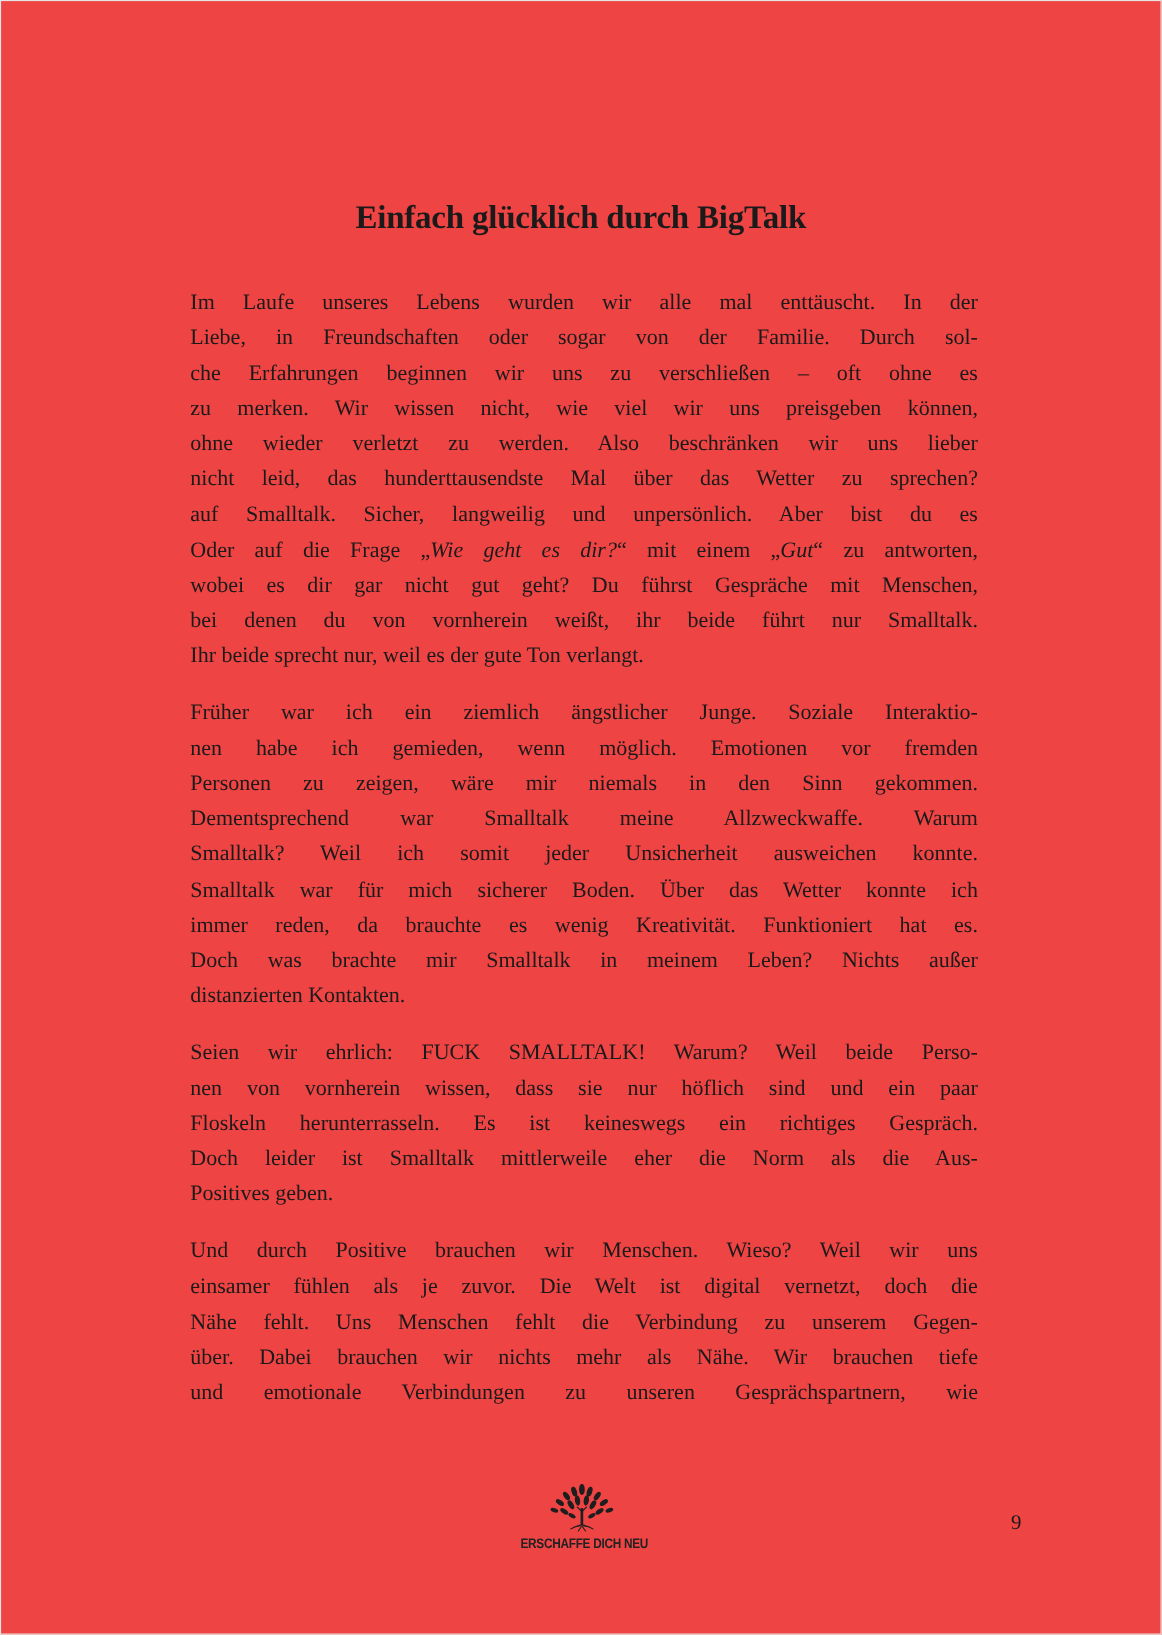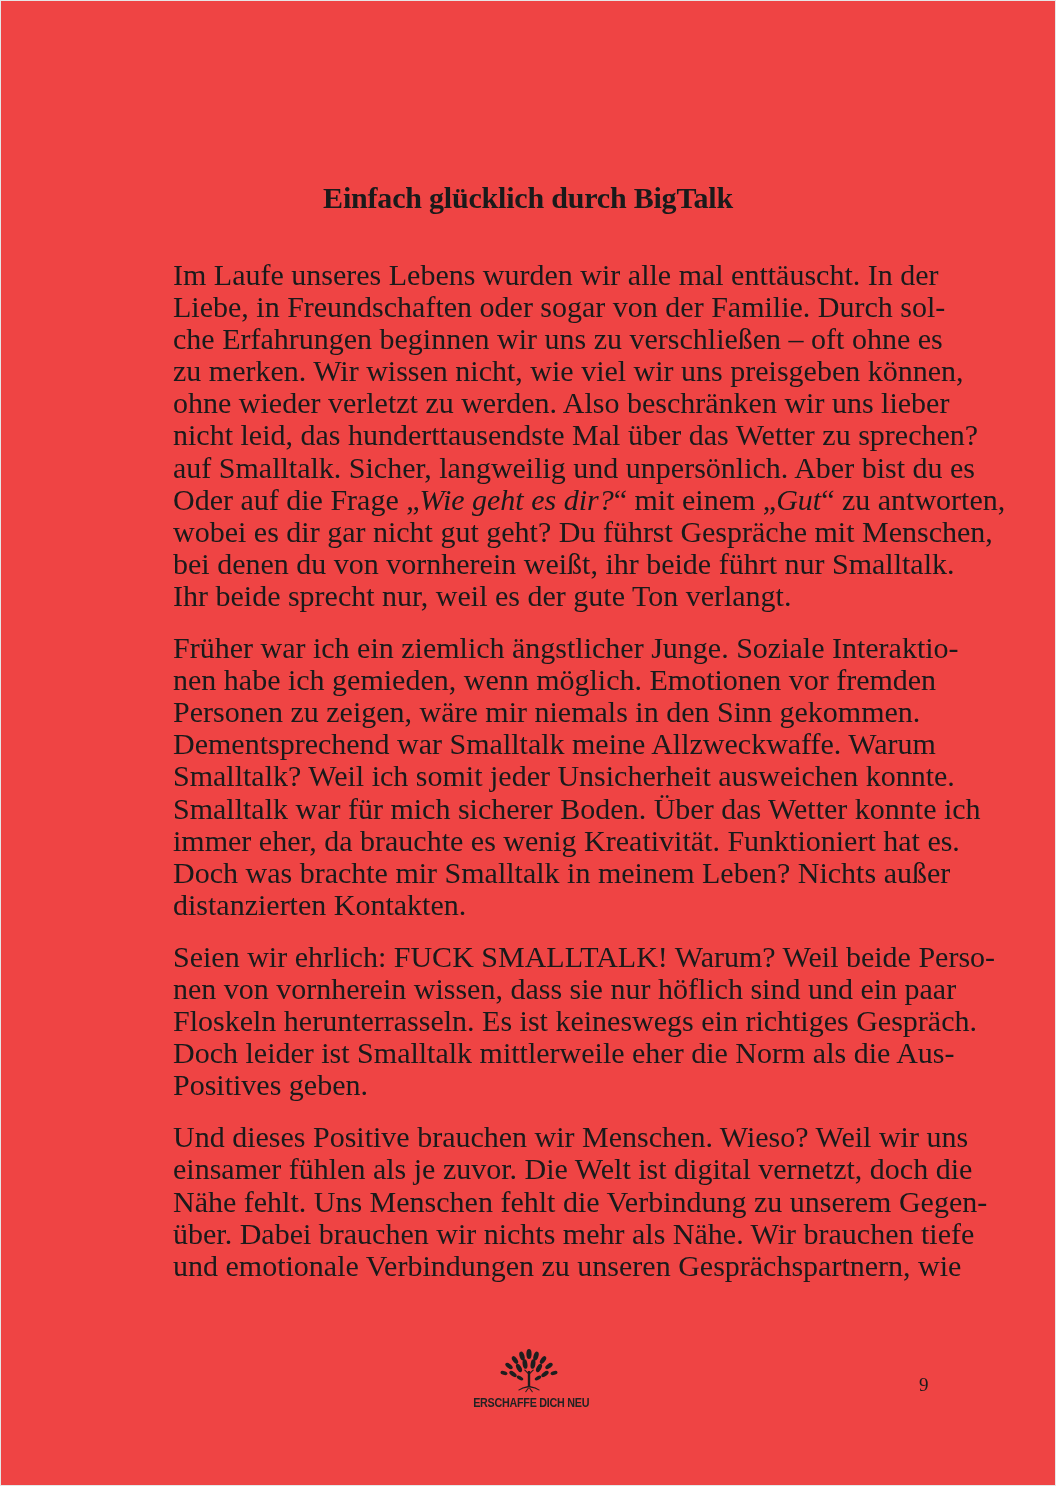--- a/index.html
+++ b/index.html
@@ -33,21 +33,21 @@
       color: #1a1a1a;
       letter-spacing: -0.2px;
       margin: 0;
     }
     .body-text {
       position: absolute;
       left: 172px;
       width: 716px;
       top: 258px;
       font-family: "Liberation Serif", "DejaVu Serif", serif;
-      font-size: 30px;
+      font-size: 20px;
       line-height: 32.1px;
       color: #1a1a1a;
     }
     .para {
       margin: 0 0 20px 0;
       padding: 0;
     }
     .line {
       display: block;
       white-space: nowrap;
@@ -116,35 +116,35 @@
       <span class="line last">Ihr beide sprecht nur, weil es der gute Ton verlangt.</span>
     </p>
 
     <p class="para">
       <span class="line">Früher war ich ein ziemlich ängstlicher Junge. Soziale Interaktio-</span>
       <span class="line">nen habe ich gemieden, wenn möglich. Emotionen vor fremden</span>
       <span class="line">Personen zu zeigen, wäre mir niemals in den Sinn gekommen.</span>
       <span class="line">Dementsprechend war Smalltalk meine Allzweckwaffe. Warum</span>
       <span class="line">Smalltalk? Weil ich somit jeder Unsicherheit ausweichen konnte.</span>
       <span class="line">Smalltalk war für mich sicherer Boden. Über das Wetter konnte ich</span>
-      <span class="line">immer eher, da brauchte es wenig Kreativität. Funktioniert hat es.</span>
+      <span class="line">immer reden, da brauchte es wenig Kreativität. Funktioniert hat es.</span>
       <span class="line">Doch was brachte mir Smalltalk in meinem Leben? Nichts außer</span>
       <span class="line last">distanzierten Kontakten.</span>
     </p>
 
     <p class="para">
       <span class="line">Seien wir ehrlich: FUCK SMALLTALK! Warum? Weil beide Perso-</span>
       <span class="line">nen von vornherein wissen, dass sie nur höflich sind und ein paar</span>
       <span class="line">Floskeln herunterrasseln. Es ist keineswegs ein richtiges Gespräch.</span>
       <span class="line">Doch leider ist Smalltalk mittlerweile eher die Norm als die Aus-</span>
       <span class="line last">Positives geben.</span>
     </p>
 
     <p class="para">
-      <span class="line">Und dieses Positive brauchen wir Menschen. Wieso? Weil wir uns</span>
+      <span class="line">Und durch Positive brauchen wir Menschen. Wieso? Weil wir uns</span>
       <span class="line">einsamer fühlen als je zuvor. Die Welt ist digital vernetzt, doch die</span>
       <span class="line">Nähe fehlt. Uns Menschen fehlt die Verbindung zu unserem Gegen-</span>
       <span class="line">über. Dabei brauchen wir nichts mehr als Nähe. Wir brauchen tiefe</span>
       <span class="line">und emotionale Verbindungen zu unseren Gesprächspartnern, wie</span>
     </p>
   </div>
 
   <div class="footer-logo">
     <svg width="70" height="46" viewBox="0 0 70 46">
       <g fill="#1e1e1e">

